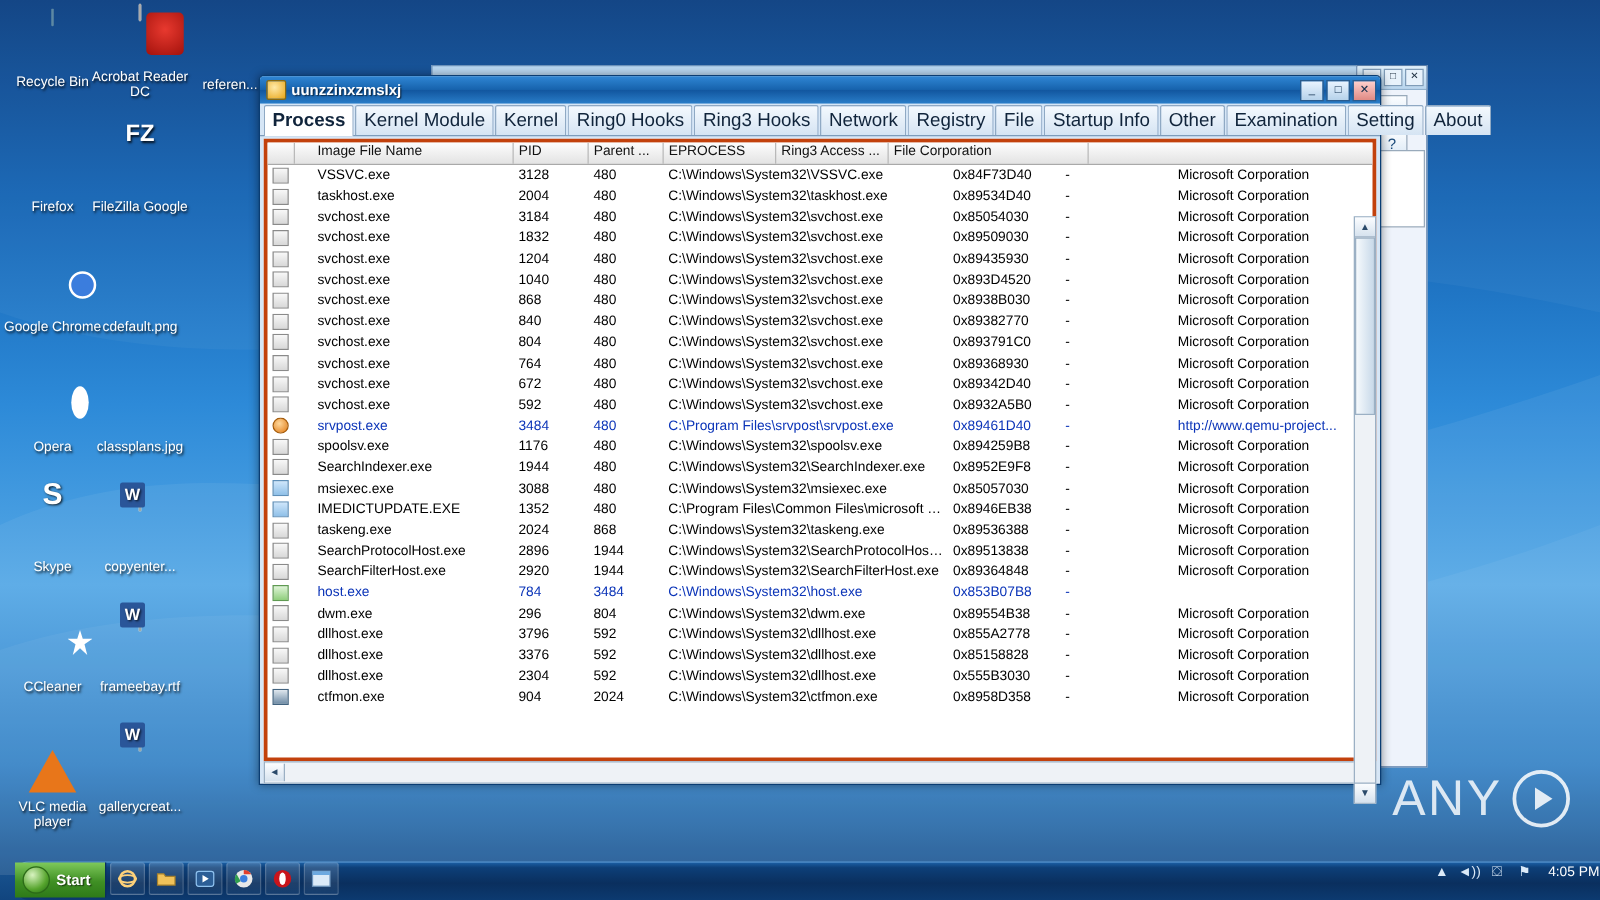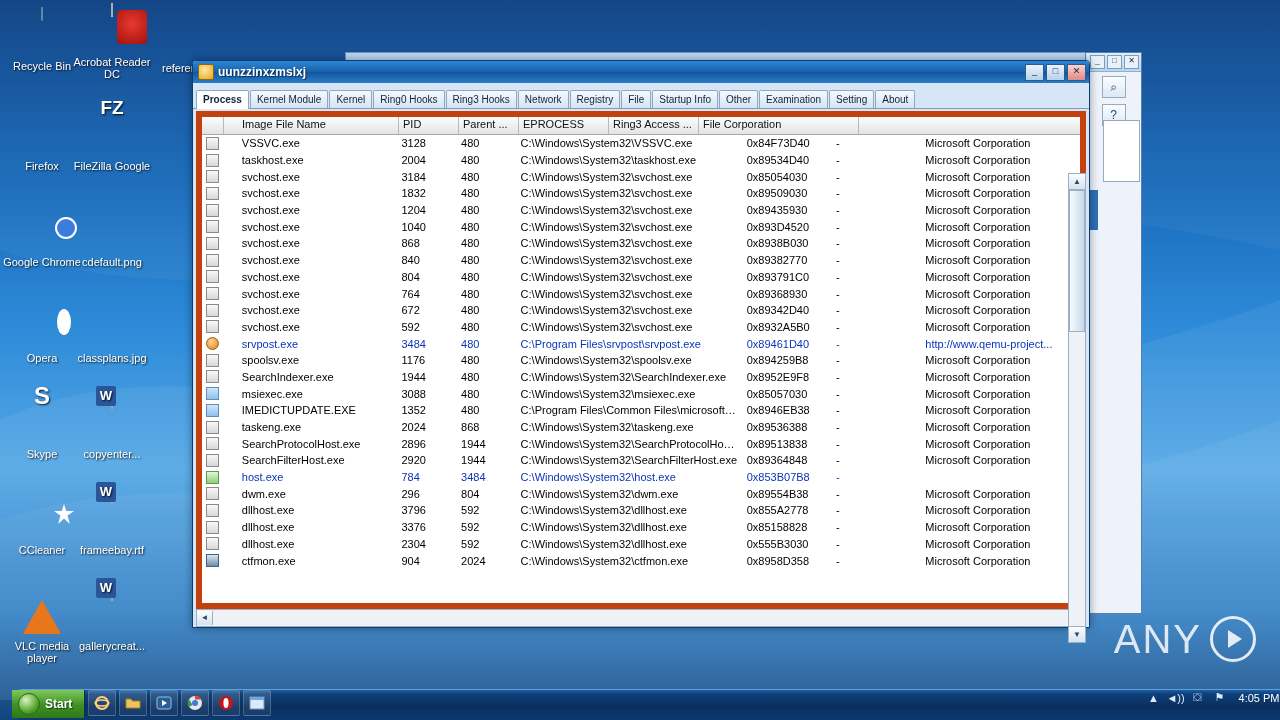--- a/index.html
+++ b/index.html
@@ -63,40 +63,40 @@
     display:flex;justify-content:flex-end;align-items:center;gap:2px;padding-right:2px;}
   .bgwin-tb span{width:13px;height:12px;border:1px solid #7f9cb8;background:#e8f2fb;font-size:8px;line-height:10px;text-align:center;color:#234;}
   .bgwin-body{padding:4px 3px;display:flex;flex-direction:column;gap:6px;align-items:center;}
   .bgwin-body .bbtn{width:22px;height:20px;border:1px solid #9ab;background:linear-gradient(180deg,#fbfdff,#dbe8f5);
     display:flex;align-items:center;justify-content:center;font-size:12px;color:#1a4a7a;}
   .bgwin-white{position:absolute;left:1103px;top:120px;width:35px;height:60px;background:#fff;border:1px solid #9ab;}
   .bgwin-blue{position:absolute;left:1086px;top:190px;width:12px;height:40px;background:#2f6fb5;}
   
   .topstrip{position:absolute;left:345px;top:52px;width:740px;height:14px;background:#b9d8f2;border:1px solid #6d93bb;}
   
-  .win{position:absolute;left:192px;top:60px;width:896px;height:566px;
+  .win{position:absolute;left:207px;top:60px;width:896px;height:566px;
     background:#d6e6f6;border:1px solid #0a3d73;border-radius:4px 4px 0 0;
     box-shadow:0 0 8px rgba(0,0,0,.4);display:flex;flex-direction:column;}
   .titlebar{height:22px;background:linear-gradient(180deg,#2f86d4 0%,#1763ad 48%,#1257a0 52%,#2a7ec9 100%);
     display:flex;align-items:center;padding:0 3px;border-radius:3px 3px 0 0;}
   .title-ico{width:14px;height:14px;margin:0 4px 0 2px;background:radial-gradient(circle at 40% 35%,#ffe9a8,#e9a514);
     border:1px solid #8a6a10;border-radius:2px;}
   .title-txt{color:#fff;font-size:12px;font-weight:bold;text-shadow:1px 1px 1px rgba(0,0,0,.6);flex:1;}
   .tbtns{display:flex;gap:2px;}
   .tbtn{width:17px;height:15px;background:linear-gradient(180deg,#eaf4ff,#b6d2ea);border:1px solid #2a5c8e;
     font-size:9px;line-height:13px;text-align:center;color:#0b2a4a;}
   .tbtn.close{background:linear-gradient(180deg,#ffd0cd,#e08a84);}
   
   .tabs{display:flex;align-items:flex-end;padding:3px 2px 0 3px;background:#d6e6f6;height:22px;
      border-bottom:1px solid #7d9cbb;}
-  .tab{font-size:10px;color:#10243b;padding:3px 6px 3px 6px;border:1px solid #8fa9c4;border-bottom:none;
+  .tab{font-size:15px;color:#10243b;padding:3px 6px 3px 6px;border:1px solid #8fa9c4;border-bottom:none;
      background:linear-gradient(180deg,#f4f9fe,#d5e4f3);margin-right:1px;border-radius:2px 2px 0 0;white-space:nowrap;}
   .tab.active{background:#ffffff;font-weight:bold;padding-bottom:4px;position:relative;top:1px;}
   
-  .tablewrap{margin:2px 3px 0 3px;border:6px solid #c2410c;background:#fff;flex:1;display:flex;flex-direction:column;overflow:hidden;}
+  .tablewrap{margin:2px 3px 0 3px;border:3px solid #c2410c;background:#fff;flex:1;display:flex;flex-direction:column;overflow:hidden;}
   .hdr{display:flex;height:17px;background:linear-gradient(180deg,#fdfdfd,#e3e3e3);border-bottom:1px solid #a9a9a9;
     font-size:11px;color:#111;}
   .hdr div{border-right:1px solid #b9b9b9;padding:1px 4px;box-sizing:border-box;overflow:hidden;white-space:nowrap;}
   .rows{flex:1;overflow:hidden;}
   .row{display:flex;height:16.7px;font-size:11px;color:#000;align-items:center;}
   .row div{box-sizing:border-box;padding:0 4px;overflow:hidden;white-space:nowrap;text-overflow:ellipsis;}
   .c-ico{width:22px;display:flex;align-items:center;justify-content:center;padding:0!important;}
   .c-name{width:175px;padding-left:18px!important;}
   .c-pid{width:60px;}
   .c-par{width:60px;}

